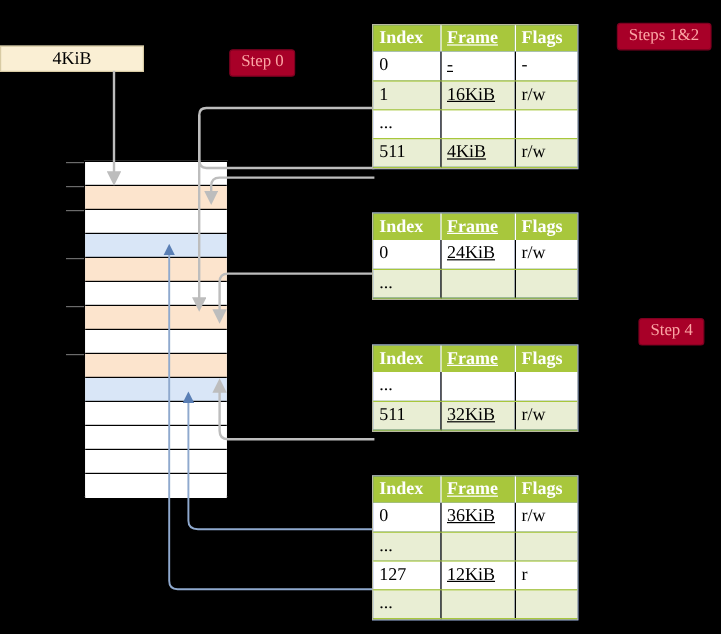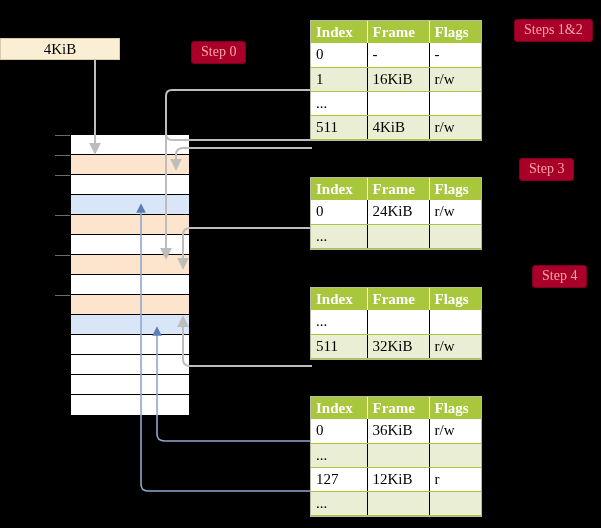--- a/index.html
+++ b/index.html
@@ -62,39 +62,38 @@
   .ptable th:last-child{border-right:none;}
   .ptable td{
     padding:2px 5px;height:24px;box-sizing:border-box;
     border-right:1px solid #000;border-bottom:1px solid #a8c73c;
     font-size:15px;vertical-align:middle;
   }
   .ptable td:last-child{border-right:none;}
   .ptable tr.alt td{background:#e9eed4;}
   .ptable tr.plain td{background:#ffffff;}
   .ptable td.hl{background:#fafa9e;}
-  .colA{width:56px;} .colB{width:62px;} .colC{width:52px;}
+  .colA{width:56px;} .colB{width:62px;text-decoration:underline;} .colC{width:52px;}
 
   .t1{left:310px;top:20px;}
   .t2{left:310px;top:177px;}
   .t3{left:310px;top:287px;}
   .t4{left:310px;top:396px;}
 </style>
 </head>
 <body>
 
 <div class="stage">
 
   <div class="memblock">
     <span>4KiB</span>
   </div>
 
   <div class="badge step0">Step 0</div>
   <div class="badge step12">Steps 1&amp;2</div>
-  <div class="badge step3">Step 3</div>
   <div class="badge step4">Step 4</div>
 
   <div class="tick" style="top:135px;"></div>
   <div class="tick" style="top:155px;"></div>
   <div class="tick" style="top:175px;"></div>
   <div class="tick" style="top:215px;"></div>
   <div class="tick" style="top:255px;"></div>
   <div class="tick" style="top:295px;"></div>
 
   <div class="memcol" id="memcol">

